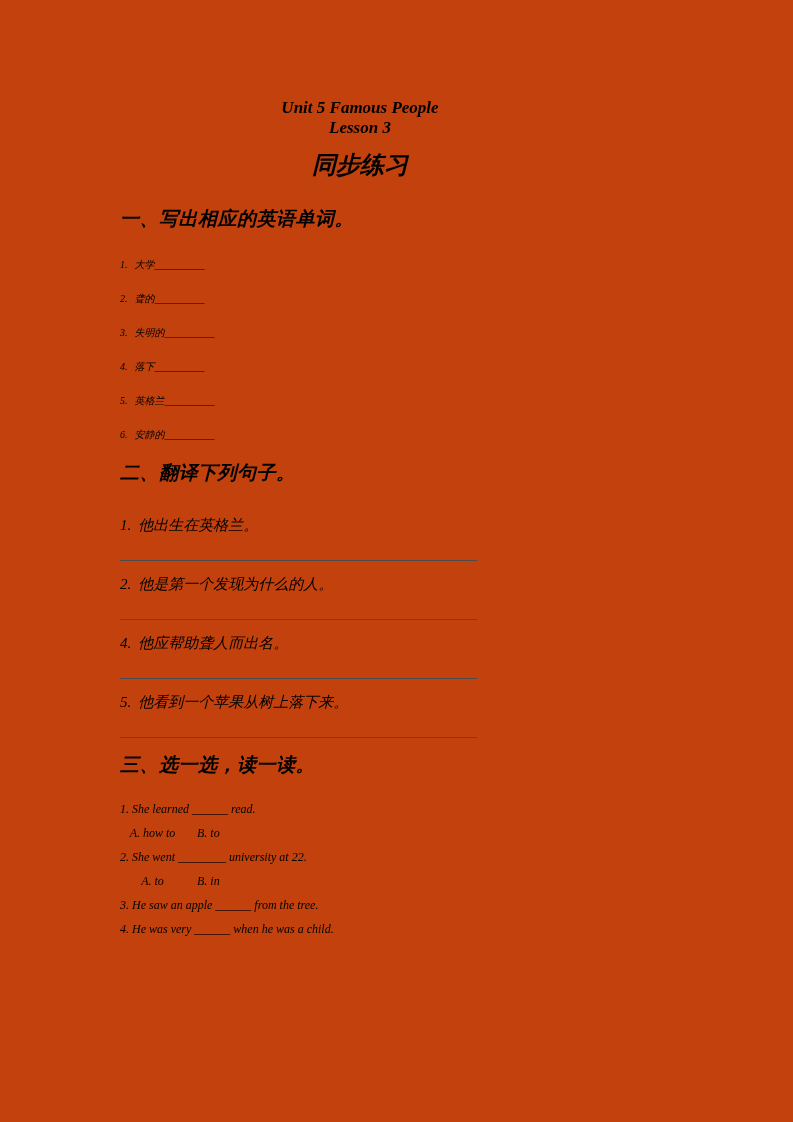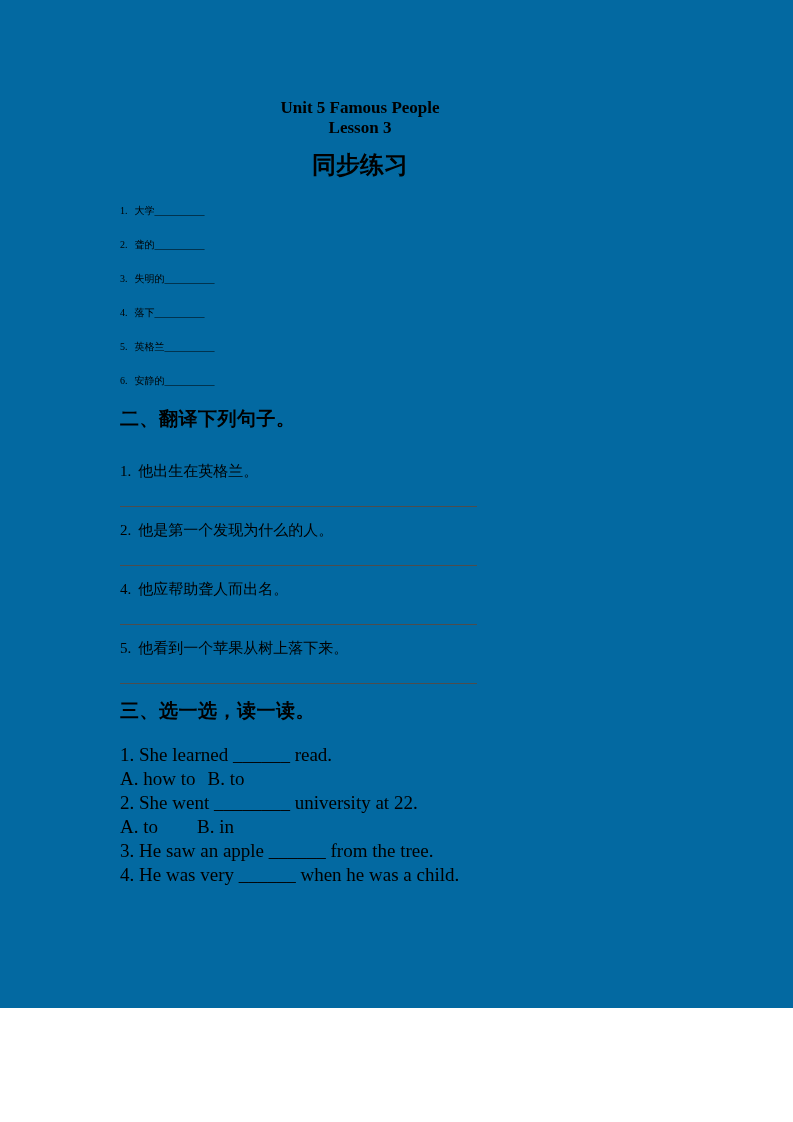--- a/index.html
+++ b/index.html
@@ -3,25 +3,26 @@
 <meta charset="utf-8">
 <style>
   html, body {
     margin: 0;
     padding: 0;
     background: #ffffff;
   }
   .page {
     position: relative;
     width: 793px;
-    height: 1008px;
-    background: #0369a1;
+    height: 1122px;
+    background: #c2410c;
     color: #000000;
     font-family: "Liberation Serif", "DejaVu Serif", serif;
     overflow: hidden;
+    font-style: italic;
   }
   .content {
     position: absolute;
     left: 120px;
     top: 0;
     width: 480px;
   }
   .title-unit {
     margin: 98px 0 0 0;
     font-size: 17px;
@@ -77,41 +78,43 @@
   .trans-text .num { margin-right: 7px; }
   .answer-line {
     margin-top: 27px;
     width: 357px;
     height: 0;
     border-bottom: 1px solid #4d4d4d;
   }
 
   .choice-list { margin-top: 20px; }
   .choice-line {
-    font-size: 19px;
+    font-size: 12px;
     line-height: 24px;
     white-space: nowrap;
   }
   .opt-a {
     display: inline-block;
     min-width: 65px;
     margin-right: 12px;
+    text-align: center;
   }
 </style>
 </head>
 <body>
 
 <div class="page">
   <div class="content">
 
     <h1 class="title-unit">Unit 5 Famous People</h1>
     <h2 class="title-lesson">Lesson 3</h2>
     <h3 class="title-sub">同步练习</h3>
 
     <div>
+      <h4 class="sec-heading sec1-heading">一、写出相应的英语单词。</h4>
       <div class="vocab-list">
         <div class="vocab-item">
           <span class="num">1.</span><span>大学</span><span>__________</span>
         </div>
         <div class="vocab-item">
           <span class="num">2.</span><span>聋的</span><span>__________</span>
         </div>
         <div class="vocab-item">
           <span class="num">3.</span><span>失明的</span><span>__________</span>
         </div>

